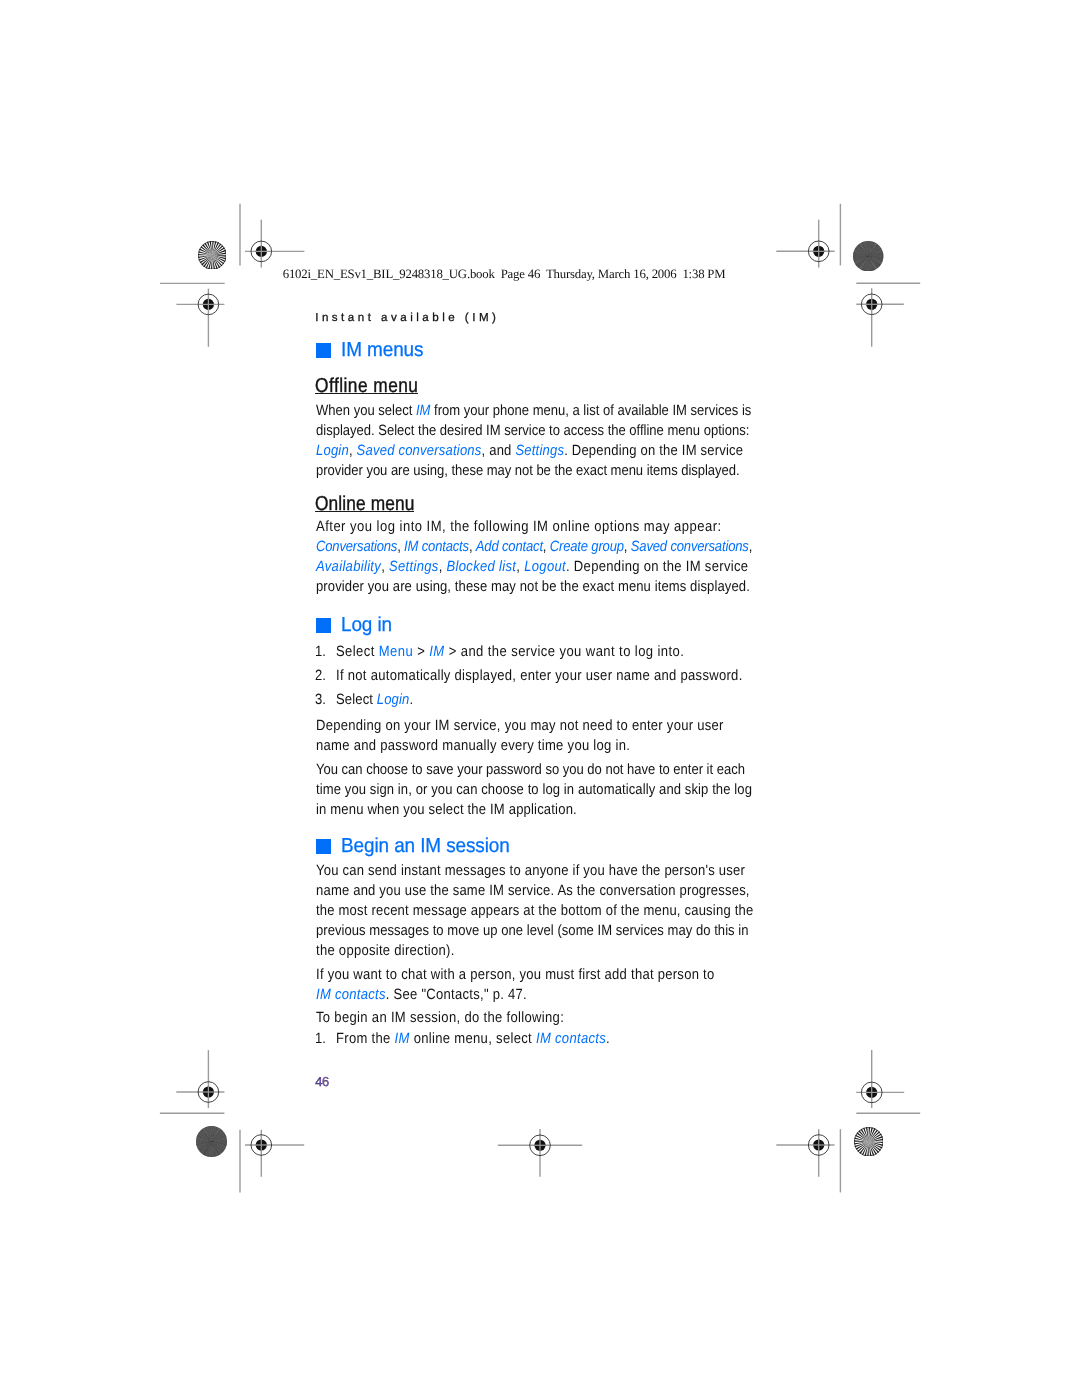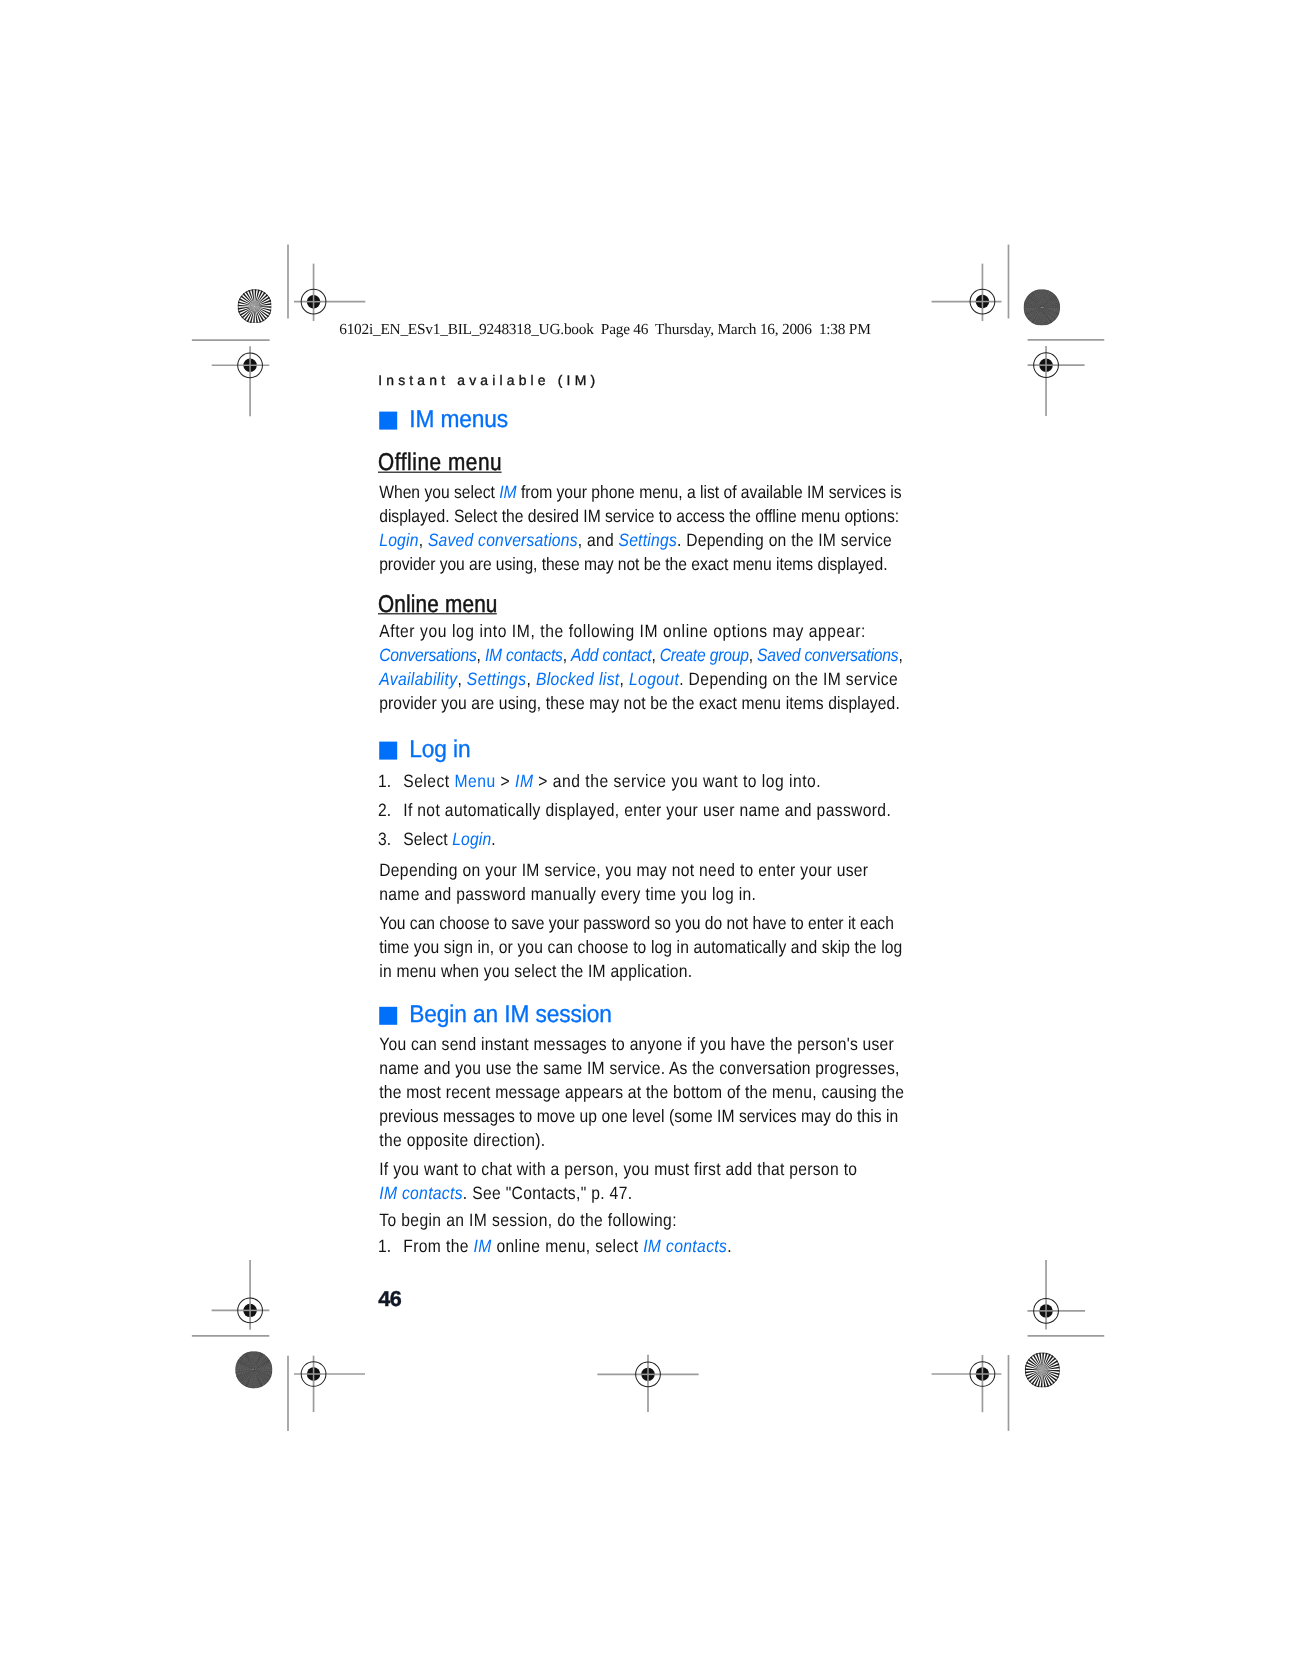--- a/index.html
+++ b/index.html
@@ -92,26 +92,26 @@
   .stepnum { position:absolute; left:315.1px; font-size:14.9px; line-height:16px; color:#141414; white-space:pre;
              transform:scaleX(0.876); transform-origin:0 50%; }
 
   .em { color:#0070fa; font-style:italic; }
   .emb { color:#0070fa; font-style:normal; }
 
   
   .folio {
     position:absolute;
     left:315.2px; top:1073.8px;
-    font-size:18px;
+    font-size:13px;
     line-height:16px;
-    font-weight:700;
+    font-weight:400;
     -webkit-text-stroke:0.33px #141414;
     letter-spacing:-0.4px;
-    color:#0f172a;
+    color:#8b5cf6;
   }
 </style>
 </head>
 <body>
 
 <div class="page">
   <div class="marks" id="marks">
       <div style="position: absolute; left: 197.5px; top: 240.5px; width: 28.6px; height: 28.6px;"><svg width="28.6" height="28.6" viewBox="0 0 228.8 228.8">
           <path d="M 114.4 114.4 L 228.8 114.4 A 114.4 114.4 0 0 1 228.24913273129934 125.61316085370174 Z" fill="#1c1c1c"></path>
           <path d="M 114.4 114.4 L 226.60183607812957 136.71833283864507 A 114.4 114.4 0 0 1 223.8739744077647 147.6085670779105 Z" fill="#1c1c1c"></path>

